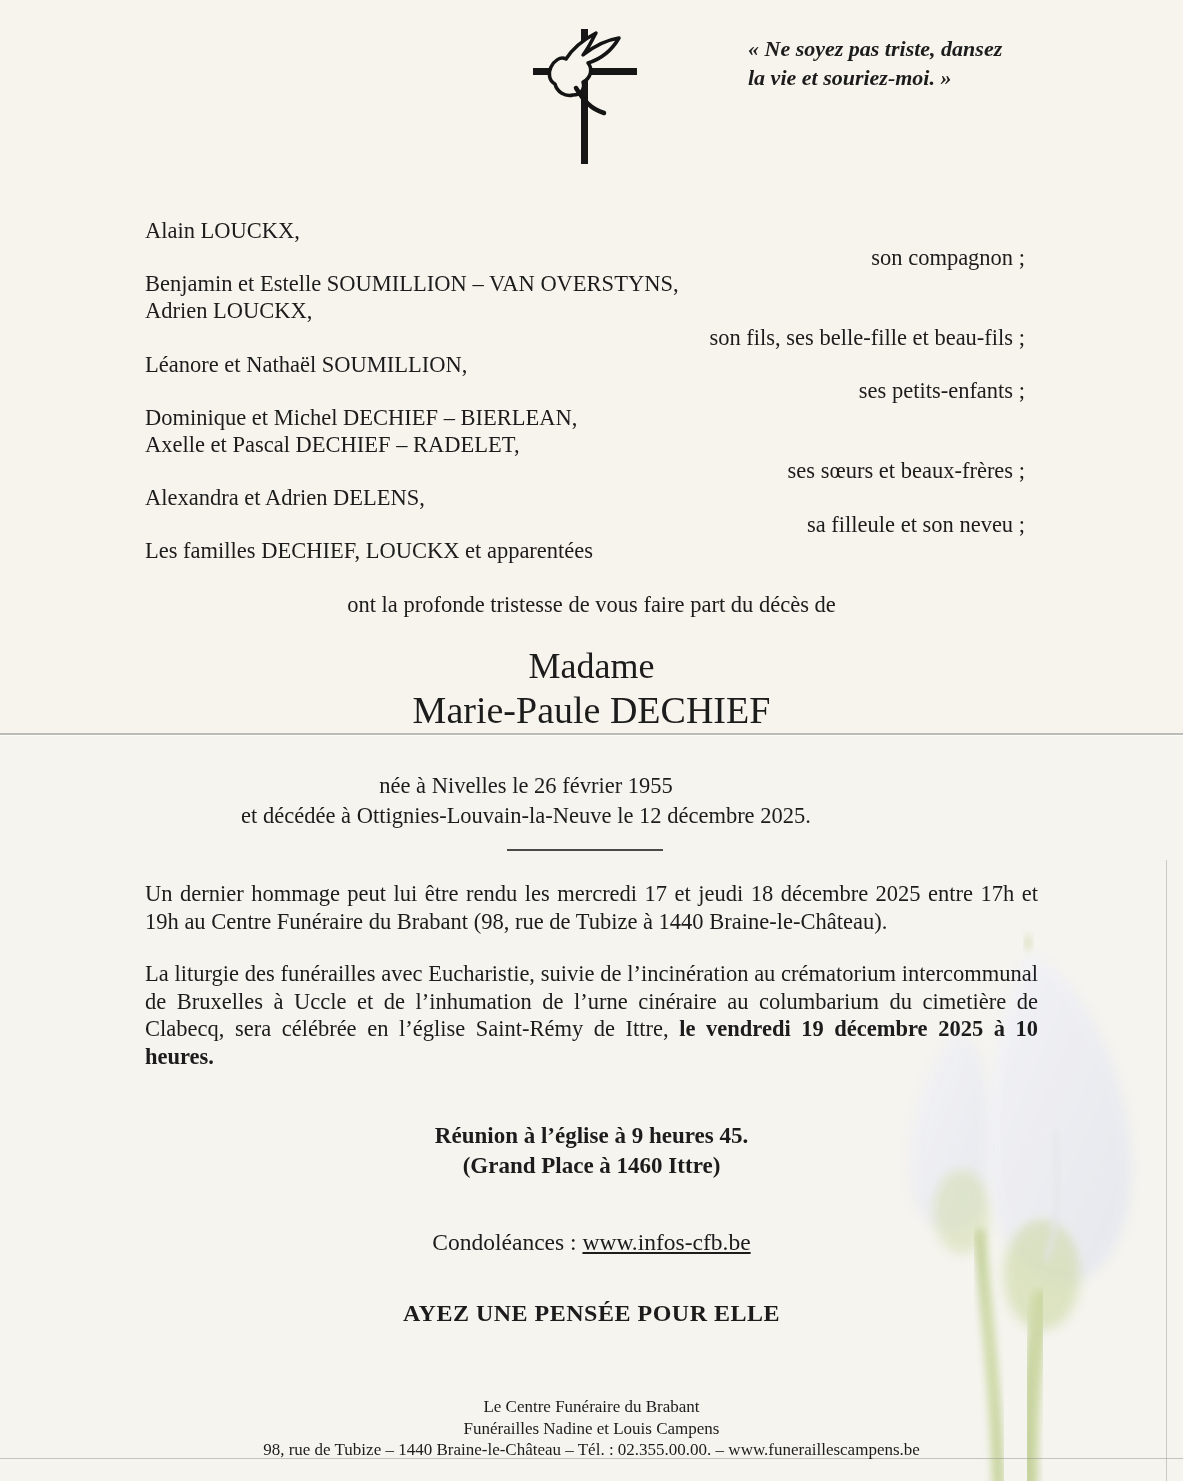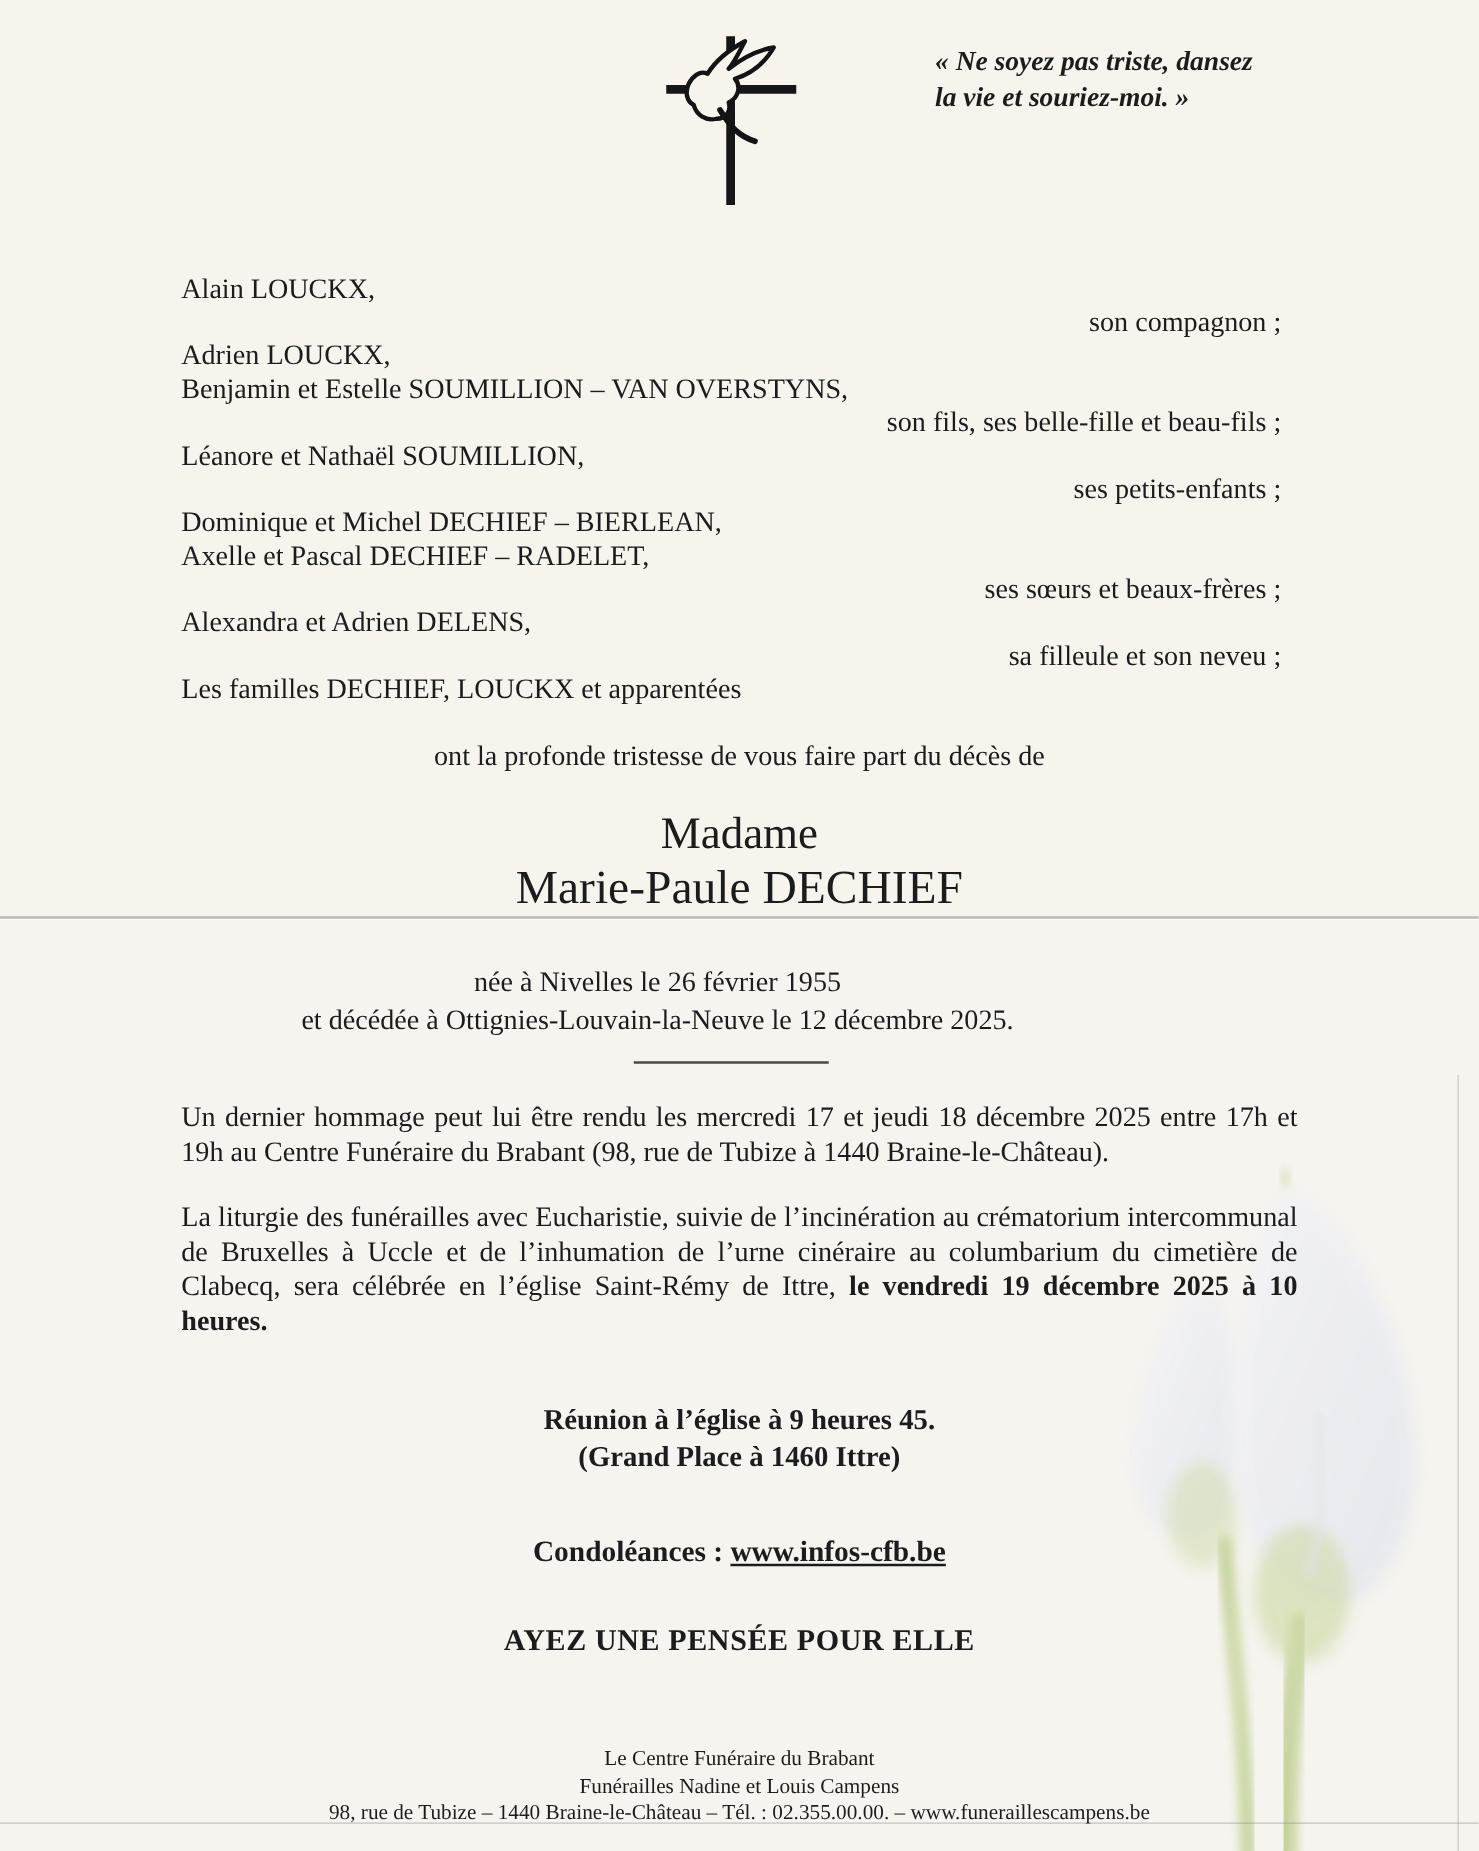--- a/index.html
+++ b/index.html
@@ -35,21 +35,21 @@
   .small-divider{top:849px;left:507px;width:156px;height:2px;background:#4a4a48;z-index:3;}
 
   .para{left:145px;width:893px;font-size:22.5px;text-align:justify;z-index:3;}
   .para.p1{top:880px;line-height:28px;}
   .para.p2{top:960px;line-height:27.5px;}
   .bold{font-weight:bold;}
 
   .meeting{top:1121px;left:0;width:1183px;text-align:center;font-weight:bold;
            font-size:23px;line-height:30px;z-index:3;}
 
-  .condolences{top:1229px;left:0;width:1183px;text-align:center;font-weight:bold;
+  .condolences{top:1229px;left:0;width:1183px;text-align:center;font-weight:normal;
                font-size:23.5px;z-index:3;}
   .condolences .link{text-decoration:underline;cursor:pointer;color:#1c1c1c;}
 
   .closing{top:1300px;left:0;width:1183px;text-align:center;font-weight:bold;
            font-size:24px;letter-spacing:.5px;z-index:3;}
 
   .footer{top:1396px;left:0;width:1183px;text-align:center;font-size:17px;line-height:21.5px;z-index:3;}
   .footer-rule{top:1458px;left:0;width:100%;height:1px;background:rgba(148,147,141,.5);z-index:2;}
 
   .flowers{top:930px;left:850px;width:333px;height:551px;z-index:1;}
@@ -108,22 +108,22 @@
 </div>
 
 <div class="abs quote">
   <div>« Ne soyez pas triste, dansez</div>
   <div>la vie et souriez-moi. »</div>
 </div>
 
 <div class="abs names">
   <div class="n">Alain LOUCKX,</div>
   <div class="r">son compagnon ;</div>
+  <div class="n">Benjamin et Estelle SOUMILLION – VAN OVERSTYNS,</div>
   <div class="n">Adrien LOUCKX,</div>
-  <div class="n">Benjamin et Estelle SOUMILLION – VAN OVERSTYNS,</div>
   <div class="r">son fils, ses belle-fille et beau-fils ;</div>
   <div class="n">Léanore et Nathaël SOUMILLION,</div>
   <div class="r">ses petits-enfants ;</div>
   <div class="n">Dominique et Michel DECHIEF – BIERLEAN,</div>
   <div class="n">Axelle et Pascal DECHIEF – RADELET,</div>
   <div class="r">ses sœurs et beaux-frères ;</div>
   <div class="n">Alexandra et Adrien DELENS,</div>
   <div class="r">sa filleule et son neveu ;</div>
   <div class="n">Les familles DECHIEF, LOUCKX et apparentées</div>
 </div>

